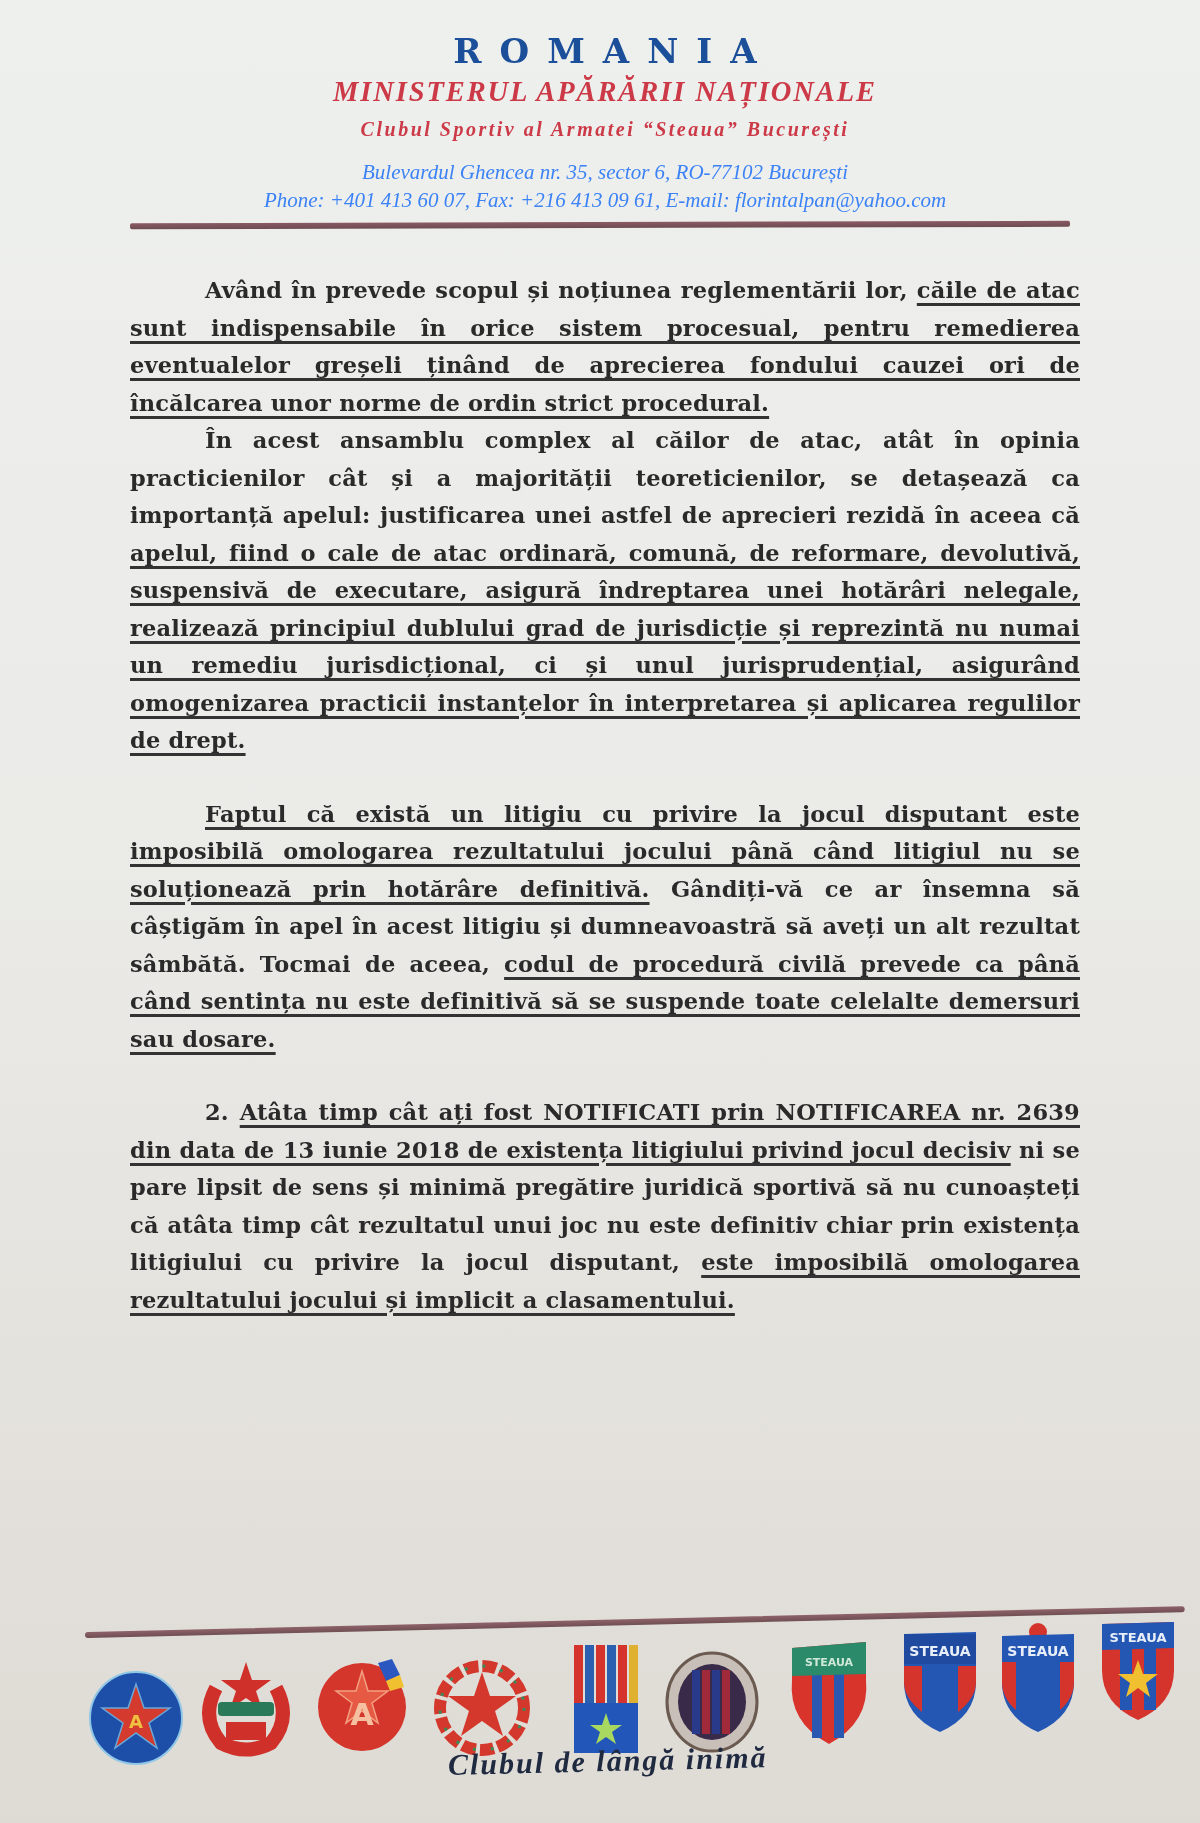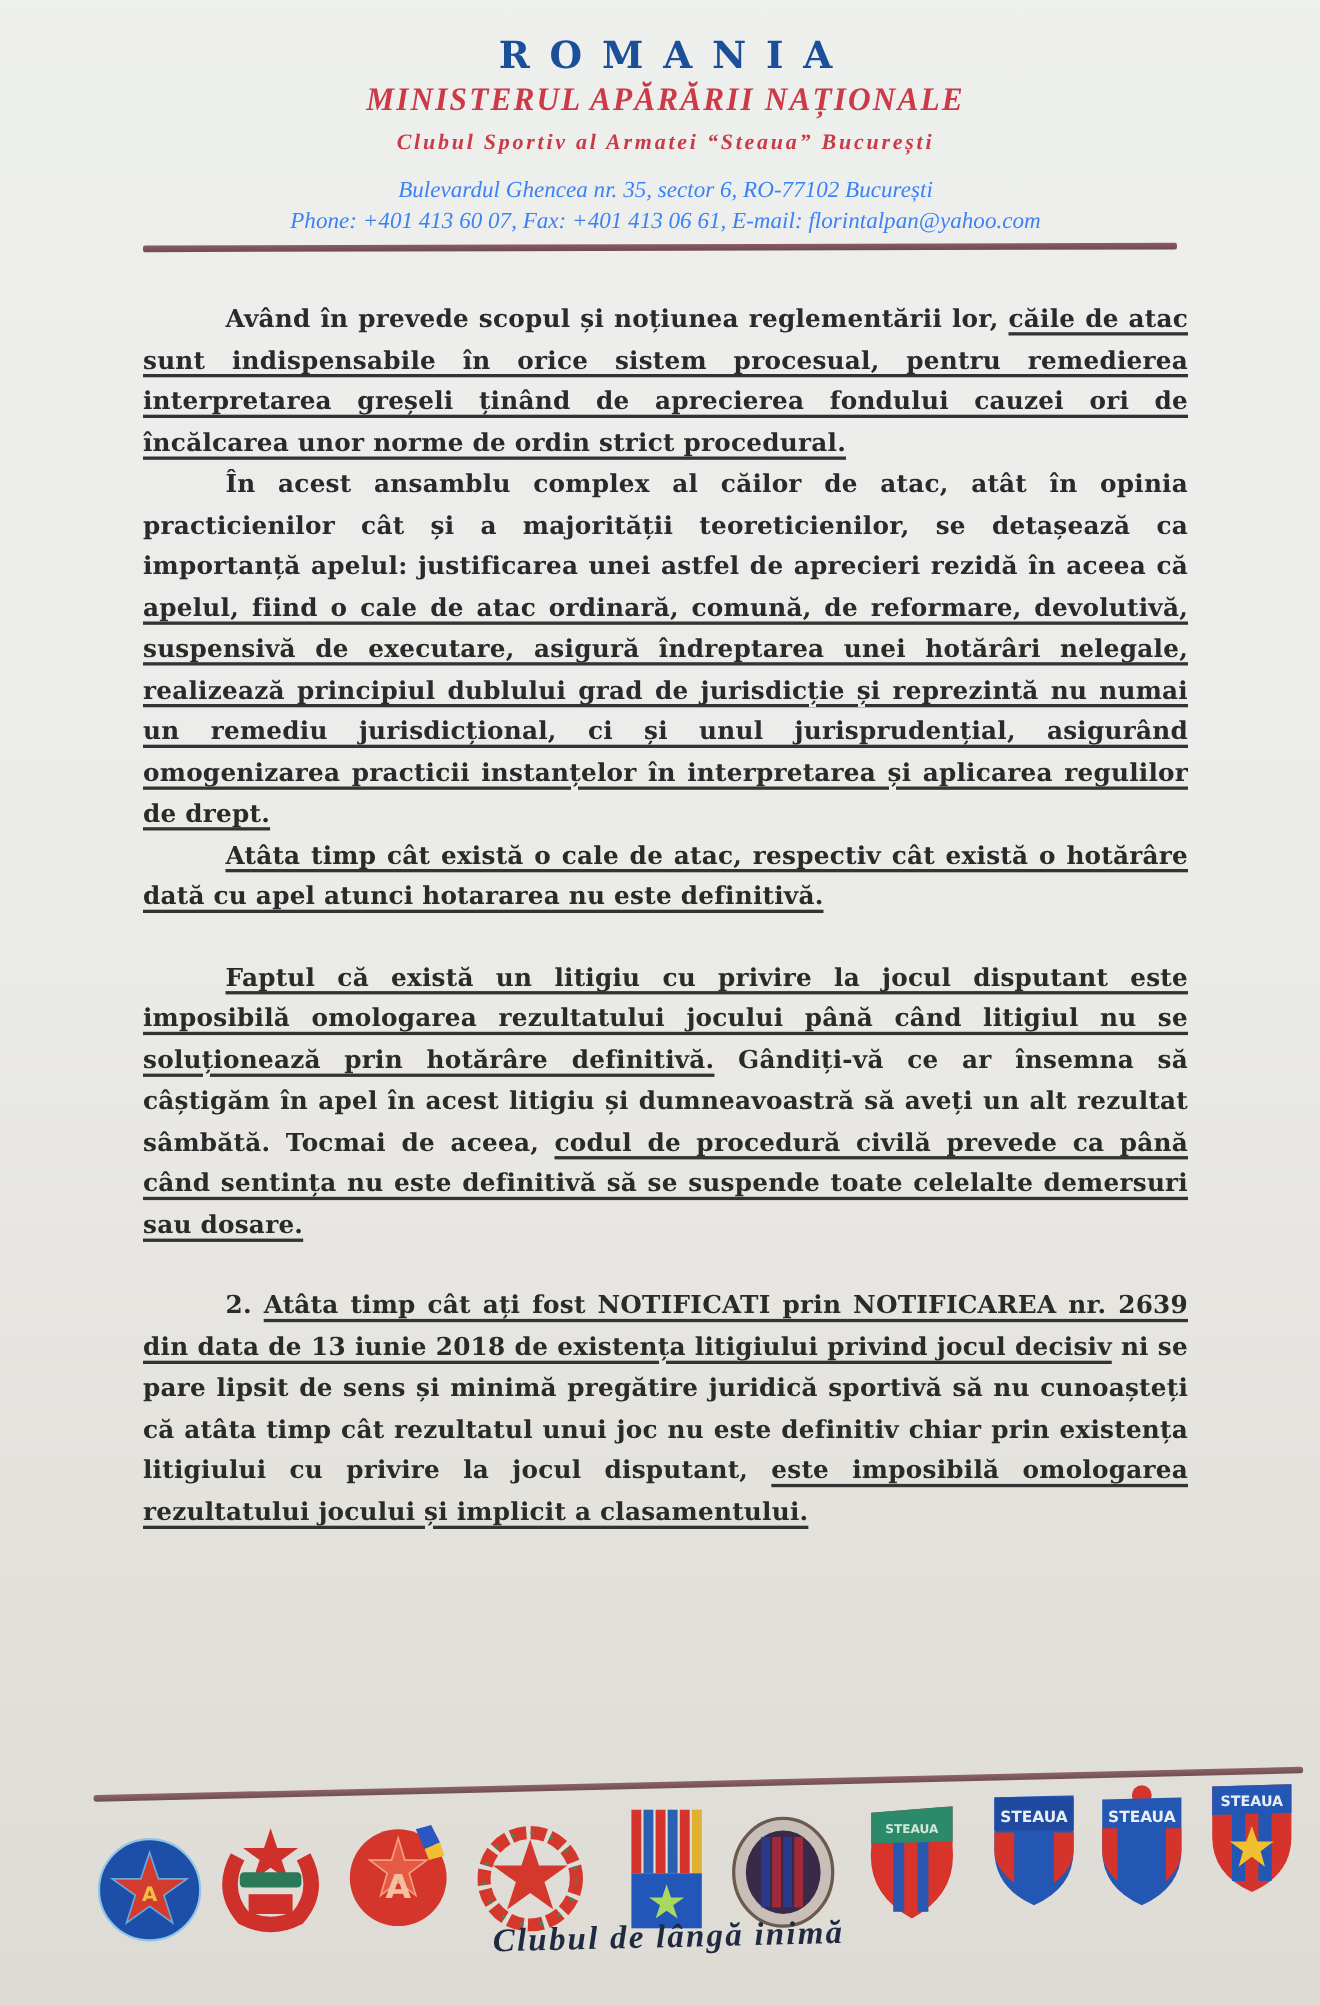--- a/index.html
+++ b/index.html
@@ -70,33 +70,30 @@
 </head>
 <body>
 
 <div class="page">
 
   <div class="letterhead">
     <div class="lh-country">ROMANIA</div>
     <div class="lh-ministry">MINISTERUL APĂRĂRII NAȚIONALE</div>
     <div class="lh-club">Clubul Sportiv al Armatei “Steaua” București</div>
     <div class="lh-address">Bulevardul Ghencea nr. 35, sector 6, RO-77102 București</div>
-    <div class="lh-contact">Phone: +401 413 60 07, Fax: +401 413 06 61, E-mail: florintalpan@yahoo.com</div>
+    <div class="lh-contact">Phone: +401 413 60 07, Fax: +216 413 09 61, E-mail: florintalpan@yahoo.com</div>
   </div>
   <div class="lh-rule"></div>
 
   <div class="body-text">
     <p class="para">
-      <span>Având în prevede scopul și noțiunea reglementării lor, </span><span class="u">căile de atac sunt indispensabile în orice sistem procesual, pentru remedierea interpretarea greșeli ținând de aprecierea fondului cauzei ori de încălcarea unor norme de ordin strict procedural.</span>
+      <span>Având în prevede scopul și noțiunea reglementării lor, </span><span class="u">căile de atac sunt indispensabile în orice sistem procesual, pentru remedierea eventualelor greșeli ținând de aprecierea fondului cauzei ori de încălcarea unor norme de ordin strict procedural.</span>
     </p>
     <p class="para">
       <span>În acest ansamblu complex al căilor de atac, atât în opinia practicienilor cât și a majorității teoreticienilor, se detașează ca importanță apelul: justificarea unei astfel de aprecieri rezidă în aceea că </span><span class="u">apelul, fiind o cale de atac ordinară, comună, de reformare, devolutivă, suspensivă de executare, asigură îndreptarea unei hotărâri nelegale, realizează principiul dublului grad de jurisdicție și reprezintă nu numai un remediu jurisdicțional, ci și unul jurisprudențial, asigurând omogenizarea practicii instanțelor în interpretarea și aplicarea regulilor de drept.</span>
-    </p>
-    <p class="para">
-      <span class="u">Atâta timp cât există o cale de atac, respectiv cât există o hotărâre dată cu apel atunci hotararea nu este definitivă.</span>
     </p>
     <p class="para gap-top">
       <span class="u">Faptul că există un litigiu cu privire la jocul disputant este imposibilă omologarea rezultatului jocului până când litigiul nu se soluționează prin hotărâre definitivă.</span><span> Gândiți-vă ce ar însemna să câștigăm în apel în acest litigiu și dumneavoastră să aveți un alt rezultat sâmbătă. Tocmai de aceea, </span><span class="u">codul de procedură civilă prevede ca până când sentința nu este definitivă să se suspende toate celelalte demersuri sau dosare.</span>
     </p>
     <p class="para gap-top">
       <span>2. </span><span class="u">Atâta timp cât ați fost NOTIFICATI prin NOTIFICAREA nr. 2639 din data de 13 iunie 2018 de existența litigiului privind jocul decisiv</span><span> ni se pare lipsit de sens și minimă pregătire juridică sportivă să nu cunoașteți că atâta timp cât rezultatul unui joc nu este definitiv chiar prin  existența litigiului cu privire la jocul disputant, </span><span class="u">este imposibilă omologarea rezultatului jocului și implicit a clasamentului.</span>
     </p>
   </div>
 
   <div class="footer-rule"></div>

